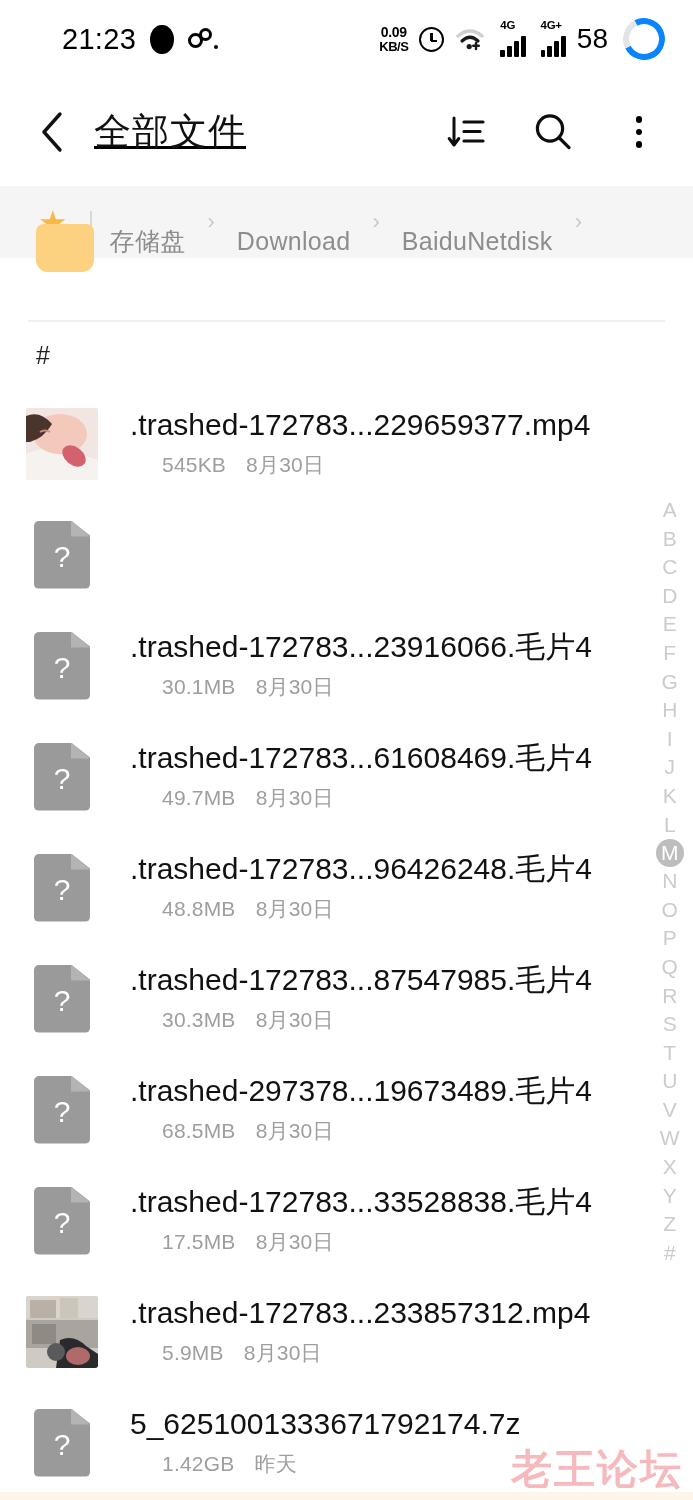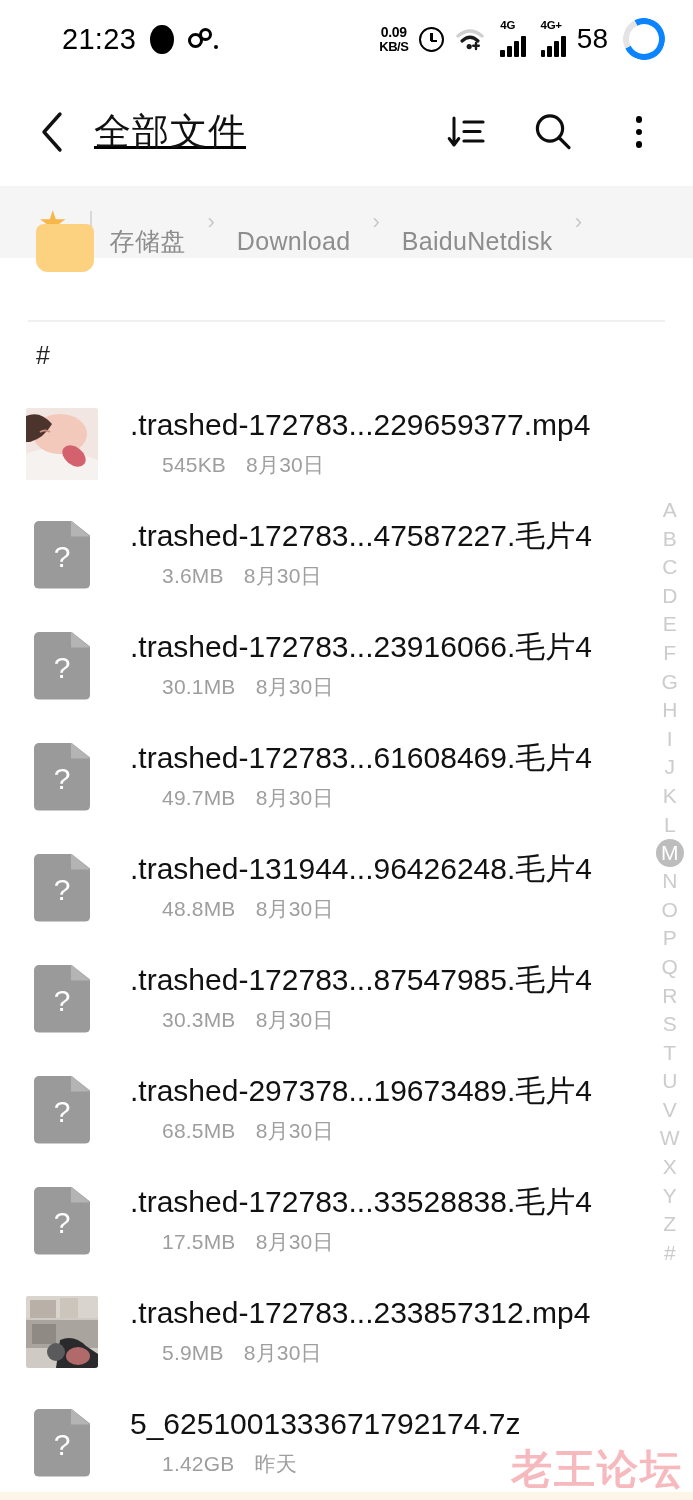--- a/index.html
+++ b/index.html
@@ -265,27 +265,20 @@
     </div>
 
     <div class="file-row">
       <div class="thumb">
         <div class="doc-icon">
             <div class="body"></div>
             <div class="fold"></div>
             <div class="q">?</div>
           </div>
       </div>
-      <div class="file-meta">
-        <div class="file-name">.trashed-172783...47587227.毛片4</div>
-        <div class="file-sub">
-          <span class="sz">3.6MB</span>
-          <span>8月30日</span>
-        </div>
-      </div>
     </div>
 
     <div class="file-row">
       <div class="thumb">
         <div class="doc-icon">
             <div class="body"></div>
             <div class="fold"></div>
             <div class="q">?</div>
           </div>
       </div>
@@ -317,21 +310,21 @@
 
     <div class="file-row">
       <div class="thumb">
         <div class="doc-icon">
             <div class="body"></div>
             <div class="fold"></div>
             <div class="q">?</div>
           </div>
       </div>
       <div class="file-meta">
-        <div class="file-name">.trashed-131944...96426248.毛片4</div>
+        <div class="file-name">.trashed-172783...96426248.毛片4</div>
         <div class="file-sub">
           <span class="sz">48.8MB</span>
           <span>8月30日</span>
         </div>
       </div>
     </div>
 
     <div class="file-row">
       <div class="thumb">
         <div class="doc-icon">

